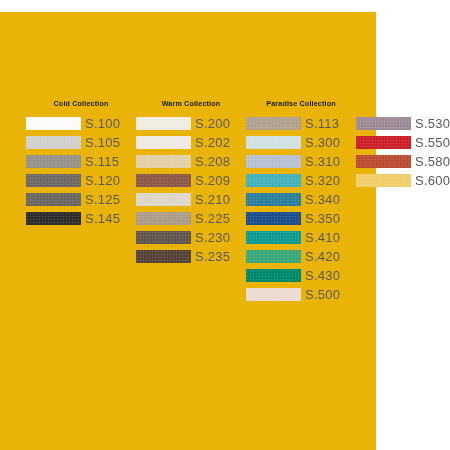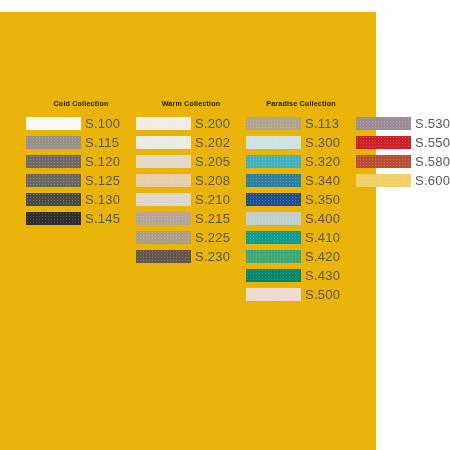--- a/index.html
+++ b/index.html
@@ -105,106 +105,106 @@
 <div id="chart-root">
   <div class="columns">
       <div class="collection-column">
         <div class="collection-title">Cold Collection</div>
         <div class="swatch-rows">
           <div class="swatch-row">
             <div class="swatch-chip" style="background-color: rgb(251, 250, 248);"></div>
             <div class="swatch-code">S.100</div>
           </div>
           <div class="swatch-row">
+            <div class="swatch-chip" style="background-color: rgb(210, 208, 204);"></div>
+            <div class="swatch-code">S.105</div>
+          </div>
+          <div class="swatch-row">
             <div class="swatch-chip" style="background-color: rgb(151, 145, 139);"></div>
             <div class="swatch-code">S.115</div>
           </div>
           <div class="swatch-row">
             <div class="swatch-chip" style="background-color: rgb(111, 106, 102);"></div>
             <div class="swatch-code">S.120</div>
           </div>
           <div class="swatch-row">
             <div class="swatch-chip" style="background-color: rgb(107, 103, 99);"></div>
             <div class="swatch-code">S.125</div>
           </div>
           <div class="swatch-row">
-            <div class="swatch-chip" style="background-color: rgb(76, 74, 73);"></div>
-            <div class="swatch-code">S.130</div>
-          </div>
-          <div class="swatch-row">
             <div class="swatch-chip" style="background-color: rgb(48, 46, 45);"></div>
             <div class="swatch-code">S.145</div>
           </div>
         </div>
       </div>
       <div class="collection-column">
         <div class="collection-title">Warm Collection</div>
         <div class="swatch-rows">
           <div class="swatch-row">
             <div class="swatch-chip" style="background-color: rgb(240, 236, 225);"></div>
             <div class="swatch-code">S.200</div>
           </div>
           <div class="swatch-row">
             <div class="swatch-chip" style="background-color: rgb(237, 234, 228);"></div>
             <div class="swatch-code">S.202</div>
           </div>
           <div class="swatch-row">
-            <div class="swatch-chip" style="background-color: rgb(229, 216, 201);"></div>
-            <div class="swatch-code">S.205</div>
-          </div>
-          <div class="swatch-row">
             <div class="swatch-chip" style="background-color: rgb(227, 207, 167);"></div>
             <div class="swatch-code">S.208</div>
           </div>
           <div class="swatch-row">
+            <div class="swatch-chip" style="background-color: rgb(141, 90, 73);"></div>
+            <div class="swatch-code">S.209</div>
+          </div>
+          <div class="swatch-row">
             <div class="swatch-chip" style="background-color: rgb(221, 215, 203);"></div>
             <div class="swatch-code">S.210</div>
           </div>
           <div class="swatch-row">
-            <div class="swatch-chip" style="background-color: rgb(179, 165, 150);"></div>
-            <div class="swatch-code">S.215</div>
-          </div>
-          <div class="swatch-row">
             <div class="swatch-chip" style="background-color: rgb(172, 157, 139);"></div>
             <div class="swatch-code">S.225</div>
           </div>
           <div class="swatch-row">
             <div class="swatch-chip" style="background-color: rgb(99, 86, 78);"></div>
             <div class="swatch-code">S.230</div>
           </div>
+          <div class="swatch-row">
+            <div class="swatch-chip" style="background-color: rgb(86, 68, 58);"></div>
+            <div class="swatch-code">S.235</div>
+          </div>
         </div>
       </div>
       <div class="collection-column">
         <div class="collection-title">Paradise Collection</div>
         <div class="swatch-rows">
           <div class="swatch-row">
             <div class="swatch-chip" style="background-color: rgb(176, 161, 144);"></div>
             <div class="swatch-code">S.113</div>
           </div>
           <div class="swatch-row">
             <div class="swatch-chip" style="background-color: rgb(207, 225, 227);"></div>
             <div class="swatch-code">S.300</div>
           </div>
           <div class="swatch-row">
+            <div class="swatch-chip" style="background-color: rgb(183, 193, 211);"></div>
+            <div class="swatch-code">S.310</div>
+          </div>
+          <div class="swatch-row">
             <div class="swatch-chip" style="background-color: rgb(68, 176, 188);"></div>
             <div class="swatch-code">S.320</div>
           </div>
           <div class="swatch-row">
             <div class="swatch-chip" style="background-color: rgb(44, 127, 157);"></div>
             <div class="swatch-code">S.340</div>
           </div>
           <div class="swatch-row">
             <div class="swatch-chip" style="background-color: rgb(29, 79, 143);"></div>
             <div class="swatch-code">S.350</div>
           </div>
           <div class="swatch-row">
-            <div class="swatch-chip" style="background-color: rgb(191, 207, 205);"></div>
-            <div class="swatch-code">S.400</div>
-          </div>
-          <div class="swatch-row">
             <div class="swatch-chip" style="background-color: rgb(15, 155, 145);"></div>
             <div class="swatch-code">S.410</div>
           </div>
           <div class="swatch-row">
             <div class="swatch-chip" style="background-color: rgb(58, 168, 120);"></div>
             <div class="swatch-code">S.420</div>
           </div>
           <div class="swatch-row">
             <div class="swatch-chip" style="background-color: rgb(0, 135, 108);"></div>
             <div class="swatch-code">S.430</div>

